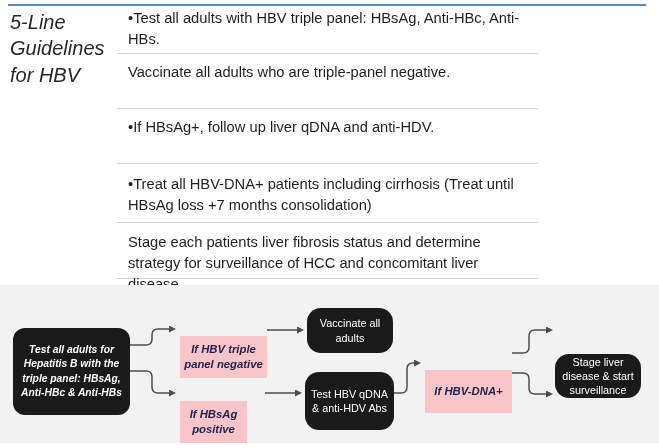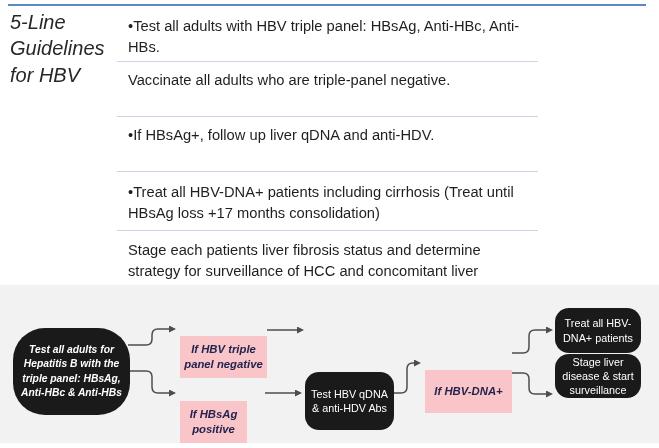--- a/index.html
+++ b/index.html
@@ -17,21 +17,21 @@
     font-family:"Liberation Sans",sans-serif;
   }
   .top-line{
     position:absolute;left:8px;top:4px;width:638px;height:2px;
     background:var(--accent);
   }
   .title{
     position:absolute;left:10px;top:9px;width:114px;
     font-style:italic;font-size:20px;line-height:1.32;color:#272727;
   }
-  .rows{position:absolute;left:117px;top:8px;width:421px;}
+  .rows{position:absolute;left:117px;top:0;width:421px;}
   .row{
     box-sizing:border-box;width:421px;
     border-bottom:1px solid var(--divider);
     padding:8px 4px 0 11px;
     font-size:14.7px;line-height:1.43;color:#1f1f1f;
   }
   .row.r1{height:54px;}
   .row.r2{height:55px;}
   .row.r3{height:55px;}
   .row.r4{height:59px;padding-top:10px;}
@@ -43,21 +43,21 @@
   .node{
     position:absolute;box-sizing:border-box;
     display:flex;align-items:center;justify-content:center;
     text-align:center;
   }
   .action{
     background:var(--black);color:var(--actiontext);
     border-radius:14px;font-size:10.8px;line-height:1.3;padding:2px 5px;
   }
   .start{
-    left:13px;top:43px;width:117px;height:87px;border-radius:32px;
+    left:13px;top:43px;width:117px;height:87px;border-radius:12px;
     font-style:italic;font-weight:bold;font-size:10.3px;line-height:1.4;padding:2px;
   }
   .cond{
     background:var(--pink);color:var(--pinktext);
     font-style:italic;font-weight:bold;font-size:11.3px;line-height:1.3;padding:2px;margin-top:28px;
   }
   .cond-neg{left:180px;top:23px;width:87px;height:42px;}
   .act-vacc{left:307px;top:23px;width:86px;height:45px;}
   .cond-pos{left:180px;top:88px;width:67px;height:42px;}
   .act-test{left:305px;top:87px;width:89px;height:58px;}
@@ -73,21 +73,21 @@
 <div class="stage">
 
   <div class="top-line"></div>
 
   <div class="title">5-Line Guidelines for HBV</div>
 
   <div class="rows">
     <div class="row r1">•Test all adults with HBV triple panel: HBsAg, Anti-HBc, Anti-HBs.</div>
     <div class="row r2">Vaccinate all adults who are triple-panel negative.</div>
     <div class="row r3">•If HBsAg+, follow up liver qDNA and anti-HDV.</div>
-    <div class="row r4">•Treat all HBV-DNA+ patients including cirrhosis (Treat until HBsAg loss +17 months consolidation)</div>
+    <div class="row r4">•Treat all HBV-DNA+ patients including cirrhosis (Treat until HBsAg loss +7 months consolidation)</div>
     <div class="row r5">Stage each patients liver fibrosis status and determine strategy for surveillance of HCC and concomitant liver disease.</div>
   </div>
 
   <div class="panel">
 
     <svg class="connectors" viewBox="0 0 659 158" xmlns="http://www.w3.org/2000/svg">
       <defs>
         <marker id="arrow" markerWidth="8" markerHeight="8" refX="1" refY="3.5" orient="auto" markerUnits="userSpaceOnUse">
           <path d="M0,0 L7,3.5 L0,7 Z" fill="#4d4d4d"></path>
         </marker>
@@ -98,26 +98,26 @@
       <path class="link" d="M265,108 H296" marker-end="url(#arrow)"></path>
       <path class="link" d="M394,108 H401 Q407,108 407,102 V84 Q407,78 413,78 H415" marker-end="url(#arrow)"></path>
       <path class="link" d="M512,68 H523 Q529,68 529,62 V51 Q529,45 535,45 H547" marker-end="url(#arrow)"></path>
       <path class="link" d="M512,88 H523 Q529,88 529,94 V103 Q529,109 535,109 H547" marker-end="url(#arrow)"></path>
     </svg>
 
     <div class="node action start">Test all adults for Hepatitis B with the triple panel: HBsAg, Anti-HBc &amp; Anti-HBs</div>
 
     <div class="node cond cond-neg">If HBV triple panel negative</div>
 
+    <div class="node action act-vacc">Vaccinate all adults</div>
 
     <div class="node cond cond-pos">If HBsAg positive</div>
 
     <div class="node action act-test">Test HBV qDNA &amp; anti-HDV Abs</div>
 
     <div class="node cond cond-dna">If HBV-DNA+</div>
 
-    <div class="node action act-treat">Treat all HBV-DNA+ patients</div>
 
     <div class="node action act-stage">Stage liver disease &amp; start surveillance</div>
 
   </div>
 
 </div>
 
 </body></html>

